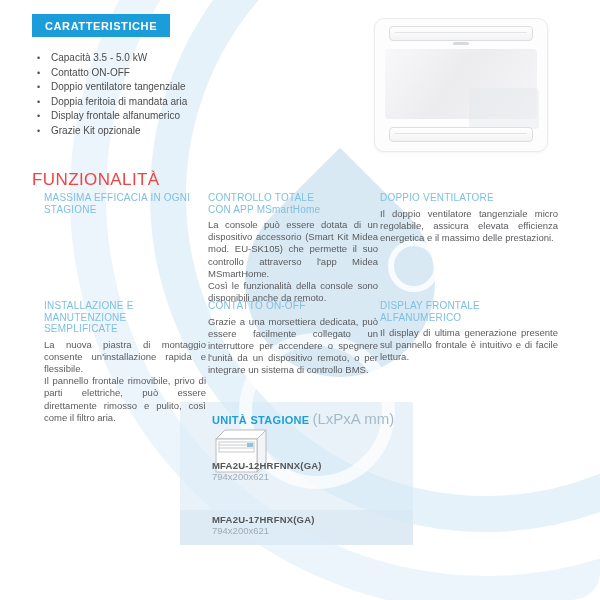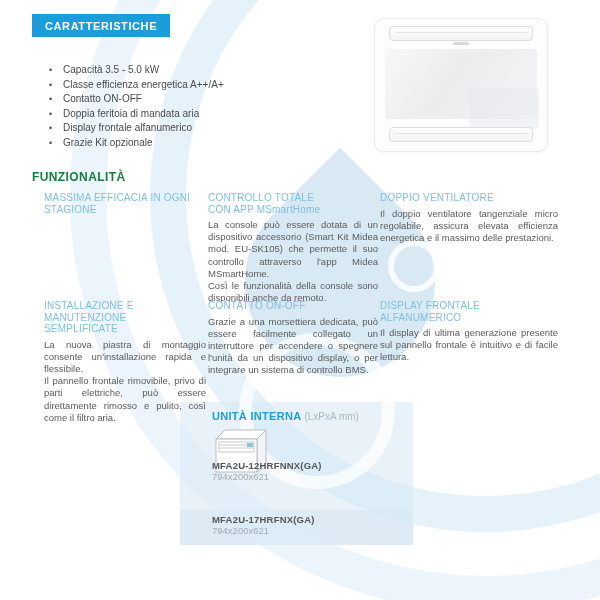--- a/index.html
+++ b/index.html
@@ -1,18 +1,18 @@
 <!DOCTYPE html>
 <html lang="it"><head>
 <meta charset="utf-8">
 <style>
   html,body{margin:0;padding:0;background:#ffffff;}
   body{width:600px;height:600px;overflow:hidden;font-family:"Liberation Sans","DejaVu Sans",sans-serif;
        -webkit-font-smoothing:antialiased;}
-  .page{position:relative;width:600px;height:600px;background:#ffffff;overflow:hidden;}
+  .page{position:relative;width:600px;height:600px;background:#ffffff;overflow:hidden;border-radius:28px;}
 
   
   .layer-bg{position:absolute;inset:0;z-index:1;}
   .layer-watermark{position:absolute;inset:0;z-index:2;pointer-events:none;}
   .layer-content{position:absolute;inset:0;z-index:3;}
 
   
   .wm-drop{position:absolute;left:245px;top:187px;width:190px;height:190px;
            background:#cfe4f1;border-radius:0 50% 50% 50%;transform:rotate(45deg);opacity:.82;}
   .wm-ring-small{position:absolute;left:388px;top:240px;width:40px;height:40px;border-radius:50%;
@@ -22,58 +22,58 @@
   .wm-arc-a{position:absolute;left:150px;top:-140px;width:600px;height:600px;border-radius:50%;
            border:36px solid #d6e9f5;opacity:.6;}
   .wm-arc-b{position:absolute;left:70px;top:-220px;width:760px;height:760px;border-radius:50%;
            border:36px solid #dcedf7;opacity:.55;}
 
   
   .badge{position:absolute;left:32px;top:14px;background:#1B9DD9;color:#ffffff;
          font-size:11px;font-weight:bold;letter-spacing:.6px;padding:6px 13px 5px;}
 
   
-  .features{position:absolute;left:36px;top:51px;margin:12px;padding:0;list-style:none;}
+  .features{position:absolute;left:36px;top:51px;margin:0;padding:0;list-style:none;}
   .features li{position:relative;padding-left:15px;font-size:10px;line-height:14px;
                color:#4A4B4D;margin-bottom:.5px;}
   .features li::before{content:"•";position:absolute;left:1px;top:0;color:#4A4B4D;font-size:9px;}
 
   
   .photo{position:absolute;left:374px;top:18px;width:172px;height:132px;background:#fdfdfe;
          border:1px solid #ebebed;border-radius:10px;box-shadow:0 1px 3px rgba(0,0,0,.05);}
   .photo .vent{position:absolute;left:14px;right:14px;height:13px;border:1px solid #dddee0;
          border-radius:4px;background:linear-gradient(#ffffff,#f3f3f5);}
   .photo .vent.top{top:7px;}
   .photo .vent.bottom{bottom:9px;}
   .photo .vent::after{content:"";position:absolute;left:5px;right:5px;top:5px;height:1px;background:#e3e4e6;}
   .photo .logo-mark{position:absolute;left:78px;top:23px;width:16px;height:3px;background:#d4d5d7;
          border-radius:2px;opacity:.9;}
   .photo .front{position:absolute;left:10px;right:10px;top:30px;bottom:32px;border-radius:4px;
          background:linear-gradient(125deg,#f8f8fa 0%,#ececef 45%,#f1f1f4 75%,#f6f6f8 100%);}
   .photo .front::after{content:"";position:absolute;right:-2px;top:55%;left:55%;bottom:-10px;
          background:rgba(228,230,233,.45);border-radius:4px;}
 
   
-  .funz-title{position:absolute;left:32px;top:170px;font-size:12px;font-weight:bold;
-         color:#15803d;letter-spacing:.4px;}
+  .funz-title{position:absolute;left:32px;top:170px;font-size:17px;font-weight:normal;
+         color:#ef4444;letter-spacing:.4px;}
 
   
   .sections{position:absolute;left:44px;top:192px;width:542px;display:grid;
          grid-template-columns:162px 170px 178px;column-gap:2px;grid-template-rows:108px auto;}
   .section h3{margin:0 0 4px;font-size:10px;font-weight:400;color:#7FC0E0;line-height:11.5px;
          letter-spacing:.2px;white-space:pre-line;}
   .section p{margin:0;font-size:9.5px;line-height:12.2px;color:#5A5B5E;text-align:justify;
          white-space:pre-line;}
 
   
   .panel-bg{position:absolute;left:180px;top:402px;width:233px;height:143px;background:#E9F2F9;}
   .panel-stripe{position:absolute;left:0;top:108px;width:233px;height:35px;background:#DEEBF5;}
   .panel-title{position:absolute;left:212px;top:410px;font-size:11px;}
   .panel-title .t{font-weight:bold;color:#1E9ED9;letter-spacing:.3px;}
-  .panel-title .s{font-size:10px;color:#A6BAC6;margin-left:3px;}
+  .panel-title .s{font-size:15px;color:#A6BAC6;margin-left:3px;}
   .unit-drawing{position:absolute;left:212px;top:427px;}
   .model{position:absolute;left:212px;}
   .model .name{font-size:9.5px;font-weight:bold;color:#54575A;letter-spacing:.2px;line-height:11px;}
   .model .dims{font-size:9.5px;color:#9FACB6;line-height:11px;}
   .model1{top:460px;}
   .model2{top:514px;}
 </style>
 </head>
 <body>
 
@@ -92,22 +92,22 @@
     <div class="wm-ring-medium"></div>
     <div class="wm-ring-small"></div>
   </div>
 
   <div class="layer-content">
 
     <div class="badge">CARATTERISTICHE</div>
 
     <ul class="features">
       <li>Capacità 3.5 - 5.0 kW</li>
-      <li>Classe efficienza energetica A++/A+</li>
       <li>Contatto ON-OFF</li>
+      <li>Doppio ventilatore tangenziale</li>
       <li>Doppia feritoia di mandata aria</li>
       <li>Display frontale alfanumerico</li>
       <li>Grazie Kit opzionale</li>
     </ul>
 
     <div class="photo">
       <div class="vent top"></div>
       <div class="logo-mark"></div>
       <div class="front"></div>
       <div class="vent bottom"></div>
@@ -131,30 +131,30 @@
         <p>Il doppio ventilatore tangenziale micro regolabile, assicura elevata efficienza energetica e il massimo delle prestazioni.</p>
       </div>
       <div class="section">
         <h3>INSTALLAZIONE E MANUTENZIONE
 SEMPLIFICATE</h3>
         <p>La nuova piastra di montaggio consente un'installazione rapida e flessibile.
 Il pannello frontale rimovibile, privo di parti elettriche, può essere direttamente rimosso e pulito, così come il filtro aria.</p>
       </div>
       <div class="section">
         <h3>CONTATTO ON-OFF</h3>
-        <p>Grazie a una morsettiera dedicata, può essere facilmente collegato un interruttore per accendere o spegnere l'unità da un dispositivo display, o per integrare un sistema di controllo BMS.</p>
+        <p>Grazie a una morsettiera dedicata, può essere facilmente collegato un interruttore per accendere o spegnere l'unità da un dispositivo remoto, o per integrare un sistema di controllo BMS.</p>
       </div>
       <div class="section">
         <h3>DISPLAY FRONTALE ALFANUMERICO</h3>
         <p>Il display di ultima generazione presente sul pannello frontale è intuitivo e di facile lettura.</p>
       </div>
     </div>
 
     <div class="panel-title">
-      <span class="t">UNITÀ INTERNA</span><span class="s">(LxPxA mm)</span>
+      <span class="t">UNITÀ STAGIONE</span><span class="s">(LxPxA mm)</span>
     </div>
 
     <svg class="unit-drawing" width="58" height="48" viewBox="0 0 58 48">
       <polygon points="4,12 13,3 54,3 45,12" fill="#ffffff" stroke="#b9bcbf" stroke-width="1"></polygon>
       <polygon points="45,12 54,3 54,36 45,45" fill="#f2f5f7" stroke="#b9bcbf" stroke-width="1"></polygon>
       <rect x="4" y="12" width="41" height="33" fill="#ffffff" stroke="#b9bcbf" stroke-width="1"></rect>
       <rect x="7" y="15" width="35" height="10" fill="#ffffff" stroke="#c7cacc" stroke-width="1"></rect>
       <line x1="7" y1="18" x2="42" y2="18" stroke="#c7cacc" stroke-width="1"></line>
       <line x1="7" y1="21" x2="42" y2="21" stroke="#c7cacc" stroke-width="1"></line>
       <rect x="35" y="16" width="6" height="4" fill="#8cc4e2"></rect>

